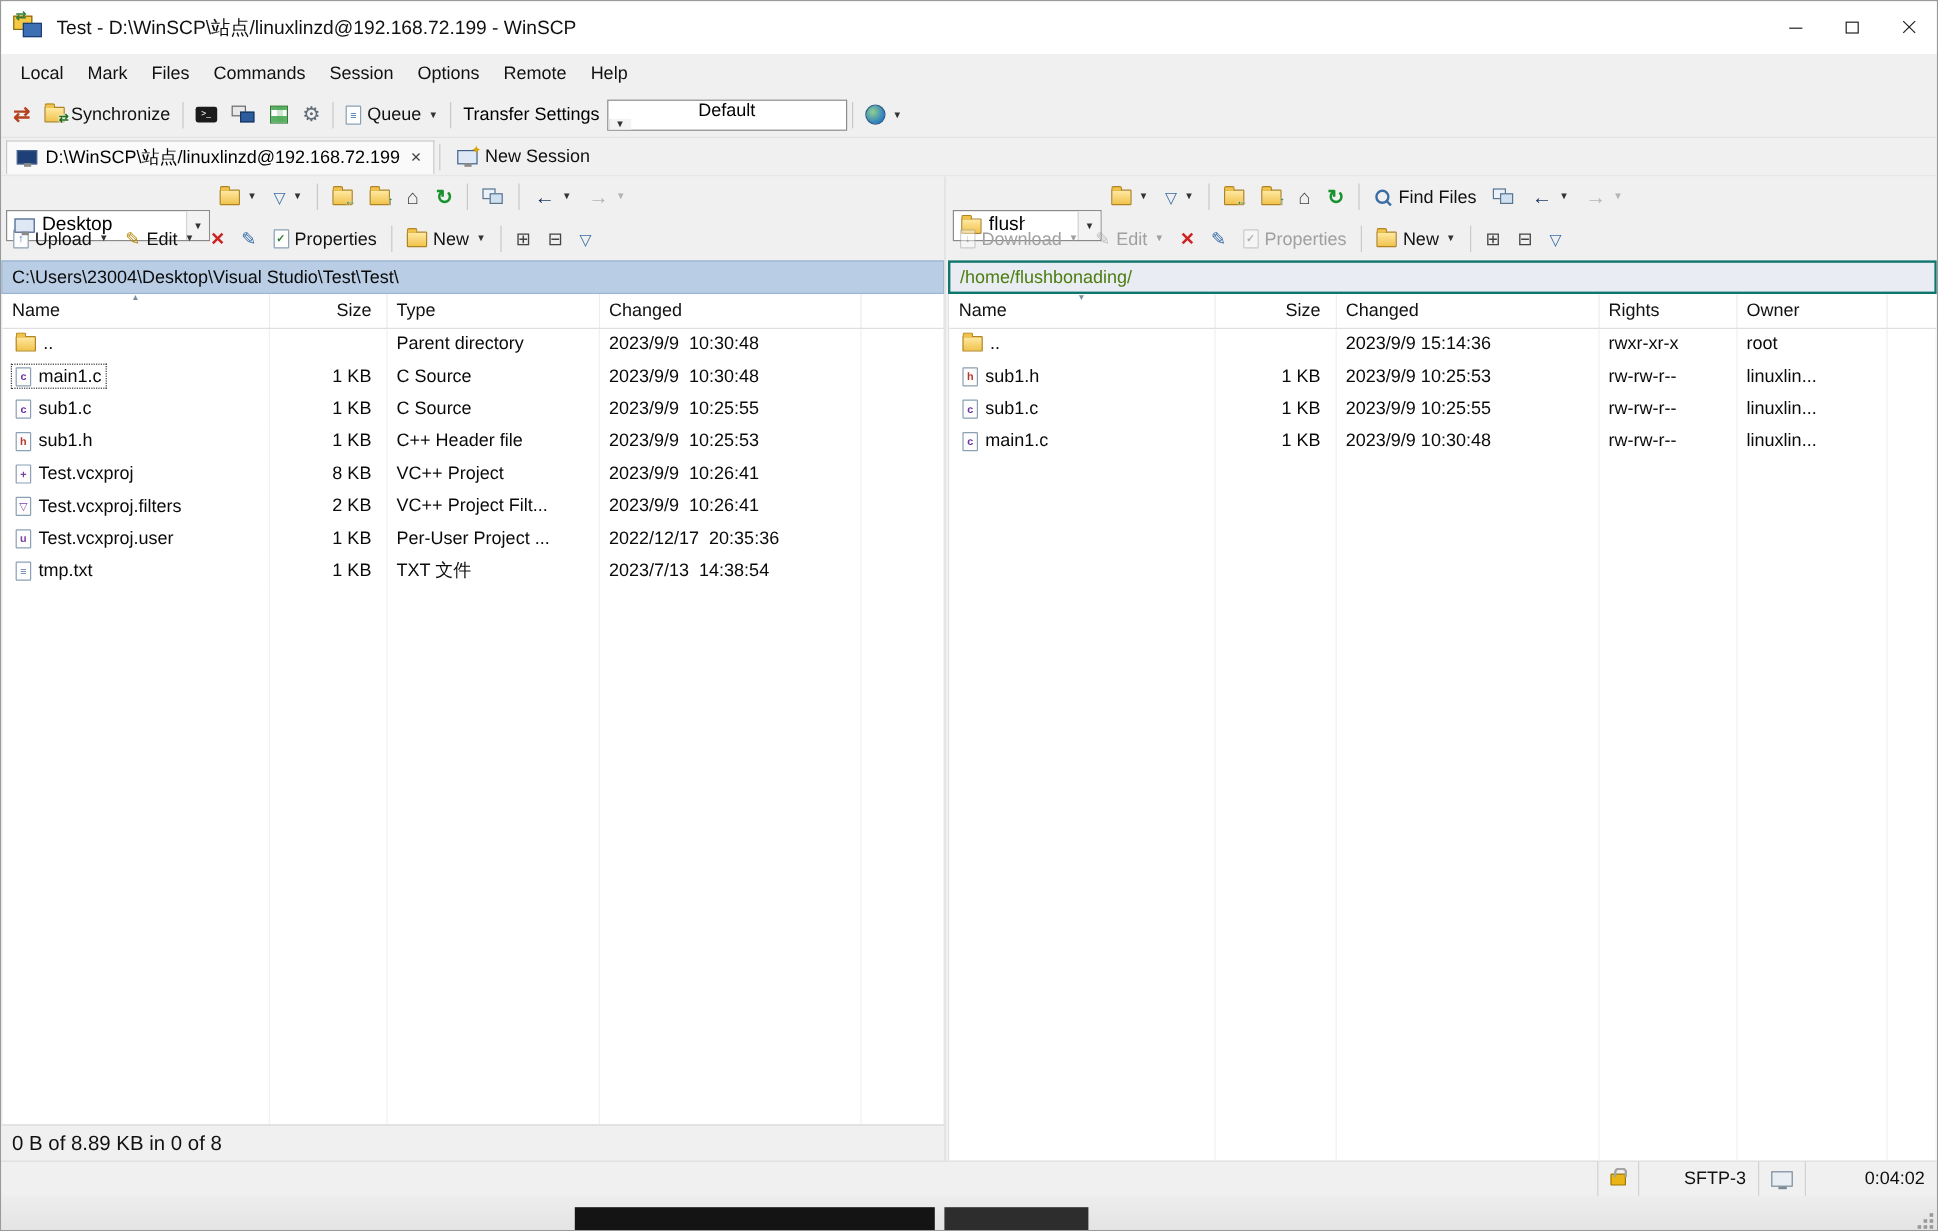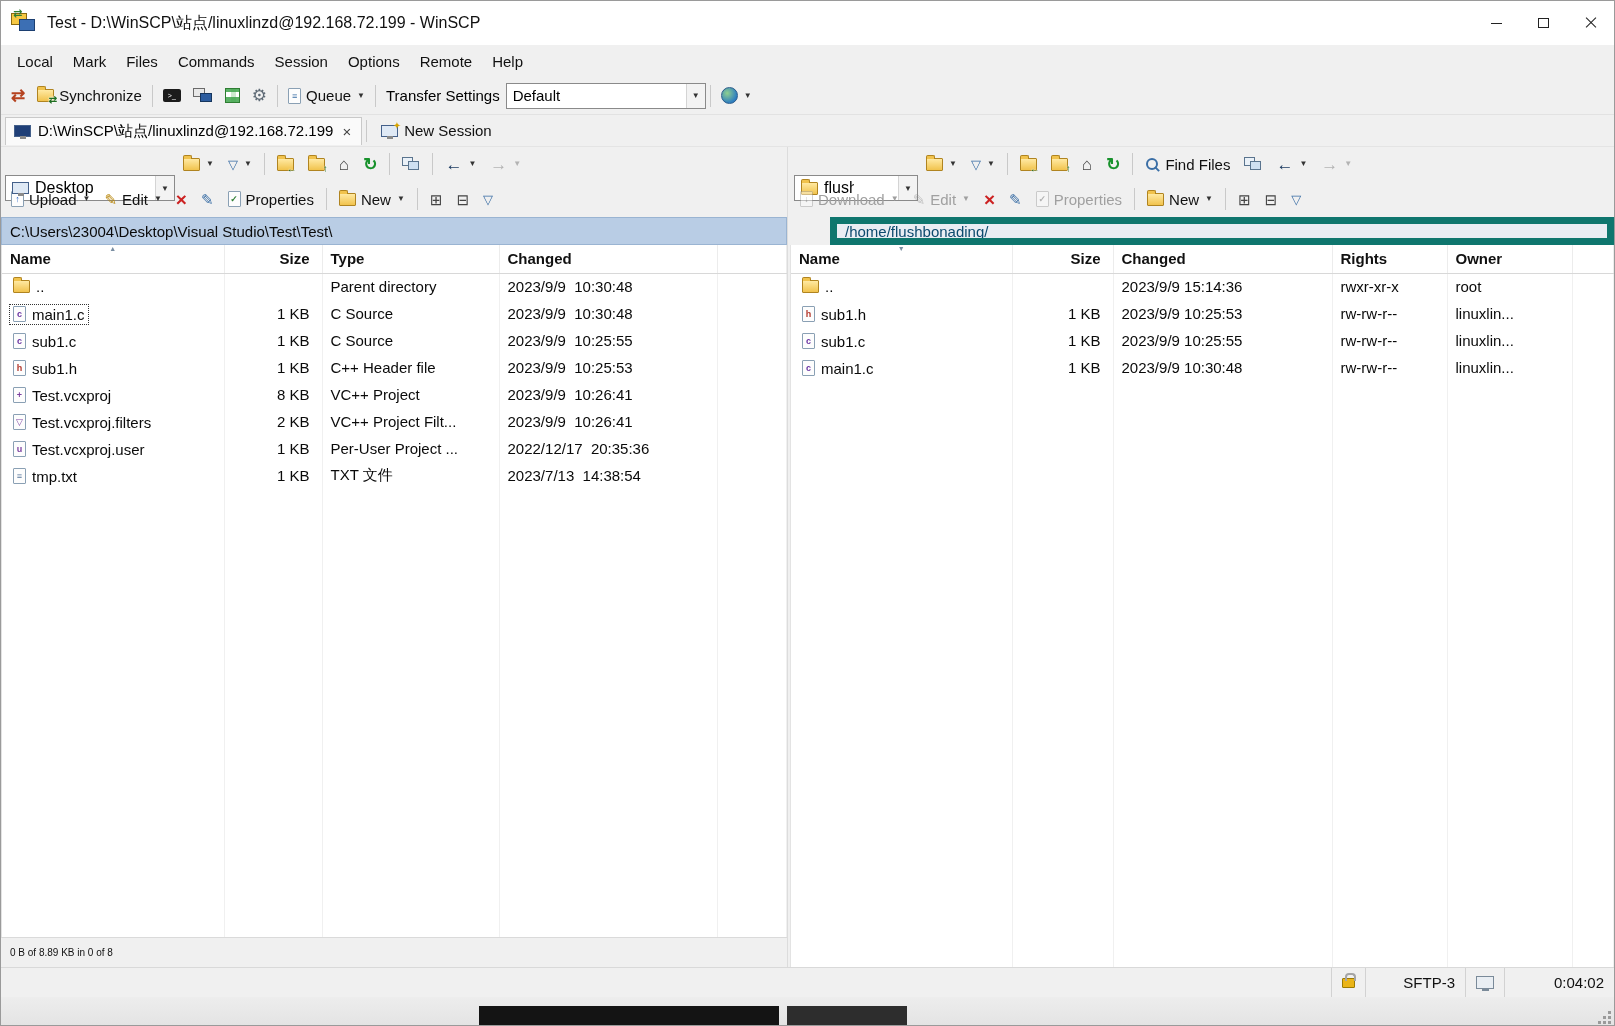--- a/index.html
+++ b/index.html
@@ -39,21 +39,21 @@
   .dualpc-ic i:first-child { left:0; top:0; background:#e8e8e8; border-color:#6a6a6a; }
   .dualpc-ic i:last-child { left:7px; top:5px; }
   .grid-ic { width:15px; height:15px; border:1px solid #2e7d32; background-image:
       repeating-linear-gradient(0deg, rgba(62,164,74,.85) 0 5px, rgba(255,255,255,0) 5px 10px),
       repeating-linear-gradient(90deg, #ffffff 0 5px, #cde9cf 5px 10px); }
   .gear-ic { color:#5f6b76; font-size:17px; }
   .globe-ic { width:17px; height:17px; border-radius:50%; background:radial-gradient(circle at 35% 35%, #8fd08f, #2f7fc1 70%); border:1px solid #2a5c8a; }
   .combo { display:inline-flex; align-items:center; height:26px; background:#fff; border:1px solid #8a8a8a; }
   .combo .combo-text { padding:0 6px; white-space:nowrap; overflow:hidden; }
   .combo .dd-btn { width:19px; align-self:stretch; display:flex; align-items:center; justify-content:center; background:#f3f3f3; border-left:1px solid #d4d4d4; font-size:8px; color:#333; }
-  .ts-combo { width:200px; }
+  .ts-combo { width:200px;flex-direction:column; }
   .ts-combo .combo-text { flex:1; }
 
   
   .tabbar { height:32px; display:flex; align-items:center; background:#f0f0f0; padding-left:4px; font-size:15px; border-bottom:1px solid #e4e4e4; }
   .session-tab { display:flex; align-items:center; gap:7px; height:28px; padding:0 8px; background:#fafafa; border:1px solid #c9c9c9; border-bottom:none; }
   .tab-close { font-size:15px; color:#444; padding:0 2px; cursor:pointer; }
   .newsession-tab { display:flex; align-items:center; gap:6px; height:28px; padding:0 10px; color:#111; }
   .monitor-ic { width:17px; height:12px; background:#dfe9f5; border:1px solid #44608a; position:relative; display:inline-block; flex:none; }
   .monitor-ic::after { content:""; position:absolute; bottom:-3px; left:5px; width:6px; height:3px; background:#8a8a8a; }
   .monitor-ic.dark { background:#1f3f77; }
@@ -88,34 +88,34 @@
   .pencil-ic { font-size:15px; color:#b8860b; }
   .pencil-ic.blue { color:#3a6ea5; }
   .del-ic { font-size:19px; font-weight:bold; color:#cc2222; line-height:1; }
   .pm-ic { font-size:15px; color:#444; }
   .funnel-ic { font-size:13px; color:#3b6ea5; }
   .tbtn.dis { color:#a0a0a0; }
   .tbtn.dis .doc-ic, .tbtn.dis .folder-ic, .tbtn.dis .pencil-ic { opacity:.45; filter:grayscale(1); }
 
   .path-bar { height:28px; display:flex; align-items:center; padding:0 8px; font-size:15px; white-space:nowrap; overflow:hidden; }
   .path-bar.active { background:#b9cde5; border:1px solid #9ab4d2; color:#0a0a0a; }
-  .path-bar.inactive { background:#e9edf3; border:7px solid #0f766e; color:#0c4a6e;margin-left:40px; }
+  .path-bar.inactive { background:#e9edf3; border:2px solid #0f766e; color:#4d7c0f; }
 
   .file-list { flex:1; background:#fff; overflow:hidden; border-left:1px solid #e3e3e3; }
   table.file-table { width:100%; height:100%; border-collapse:collapse; table-layout:fixed; font-size:15px; }
-  .file-table th { height:28px; font-weight:bold; text-align:left; padding:0 8px; background:#fff; border-right:1px solid #ececec; border-bottom:1px solid #d8d8d8; position:relative; white-space:nowrap; color:#111; }
+  .file-table th { height:28px; font-weight:normal; text-align:left; padding:0 8px; background:#fff; border-right:1px solid #ececec; border-bottom:1px solid #d8d8d8; position:relative; white-space:nowrap; color:#111; }
   .file-table th.r, .file-table td.col-size { text-align:right; padding-right:12px; }
   .sort-caret { position:absolute; top:0px; left:50%; transform:translateX(-50%); font-size:7px; color:#7a8ea2; line-height:7px; }
   .file-table td { height:27px; padding:0 8px; border-right:1px solid #f0f0f0; white-space:nowrap; overflow:hidden; color:#0a0a0a; }
   .file-table td.col-changed { white-space:pre; }
   .file-table tr.filler td { height:auto; }
   .name-wrap { display:inline-flex; align-items:center; gap:6px; padding:1px 3px; max-width:100%; }
   .name-wrap.focused { outline:1px dotted #333; }
 
-  .panel-status { height:30px; background:#f0f0f0; border-top:1px solid #dadada; display:flex; align-items:center; padding-left:9px; font-size:10px; color:#111; }
+  .panel-status { height:30px; background:#f0f0f0; border-top:1px solid #dadada; display:flex; align-items:center; padding-left:9px; font-size:17px; color:#111; }
 
   
   .statusbar { height:30px; background:#f0f0f0; border-top:1px solid #d9d9d9; display:flex; align-items:stretch; font-size:15px; color:#111; }
   .sb-fill { flex:1; }
   .sb-cell { display:flex; align-items:center; justify-content:flex-end; padding:0 10px; border-left:1px solid #d2d2d2; gap:6px; white-space:nowrap; }
   .lock-ic { width:13px; height:10px; background:#eab417; border:1px solid #9c7a00; border-radius:1px; position:relative; display:inline-block; }
   .lock-ic::before { content:""; position:absolute; top:-6px; left:2px; width:7px; height:6px; border:2px solid #a5a5a5; border-bottom:none; border-radius:4px 4px 0 0; }
   .net-ic { width:18px; height:13px; border:1px solid #7a8a99; background:#e9eef3; position:relative; display:inline-block; }
   .net-ic::after { content:""; position:absolute; bottom:-3px; left:5px; width:7px; height:2px; background:#7a8a99; }
 

